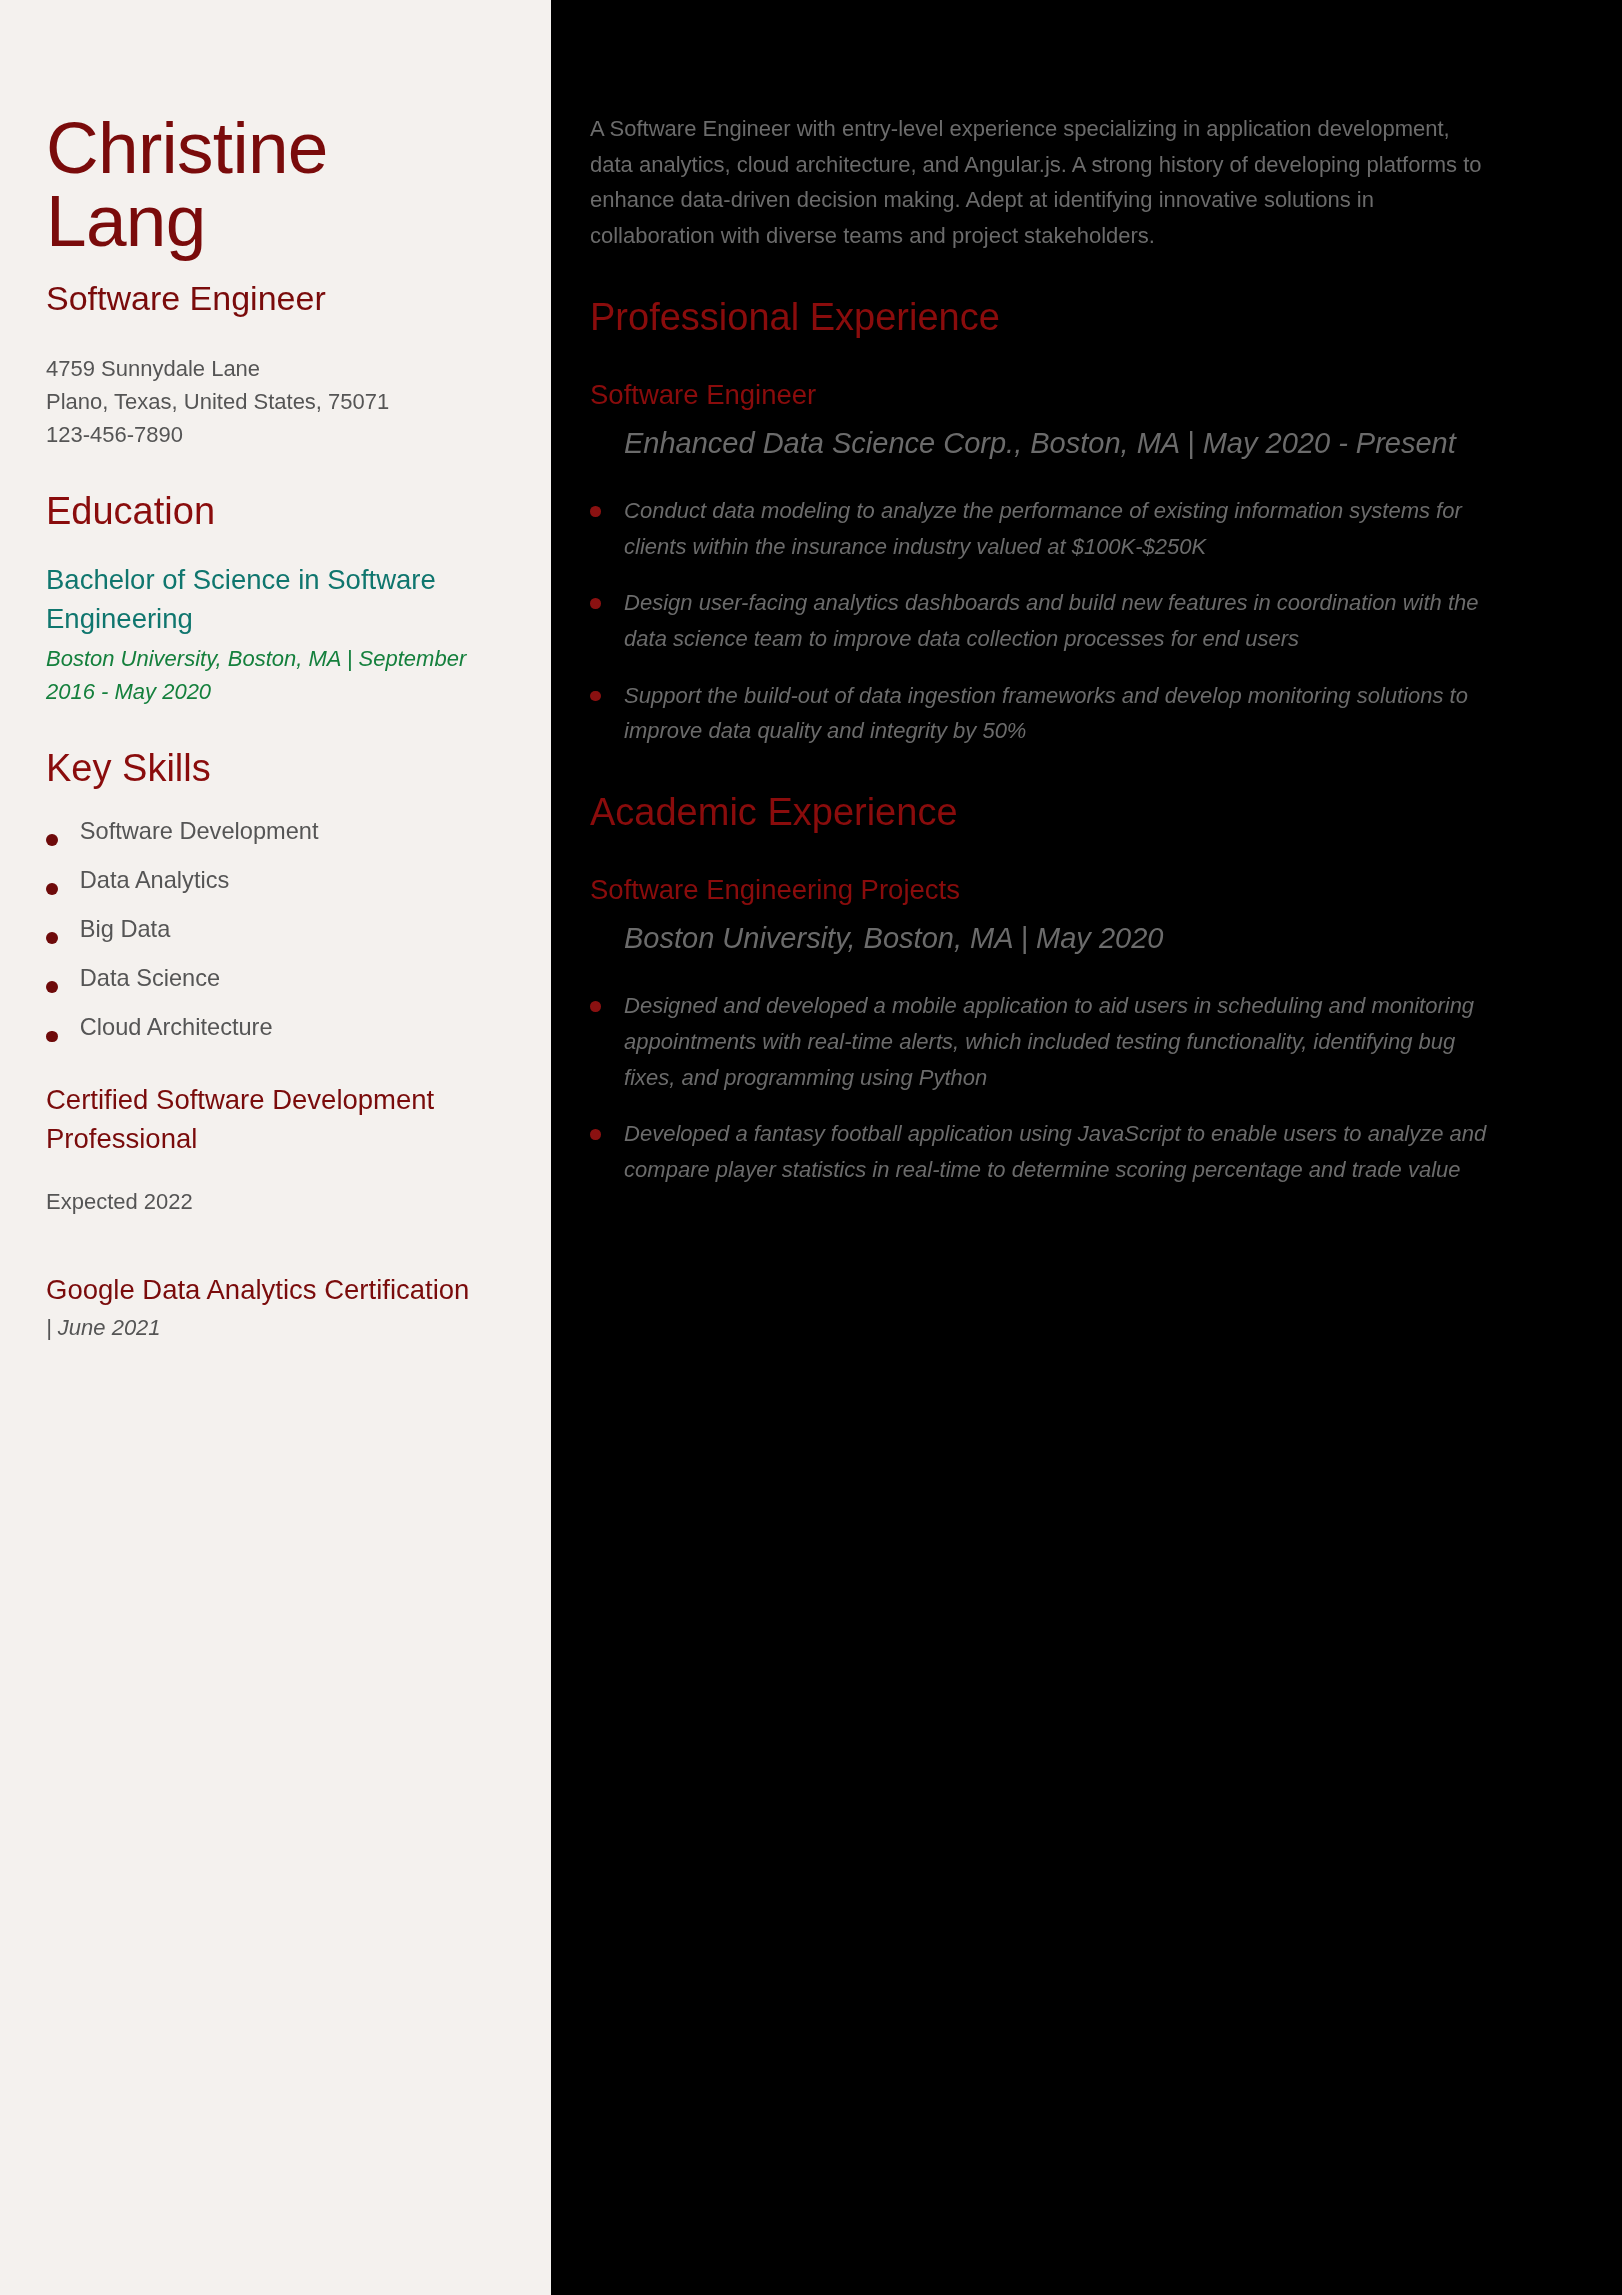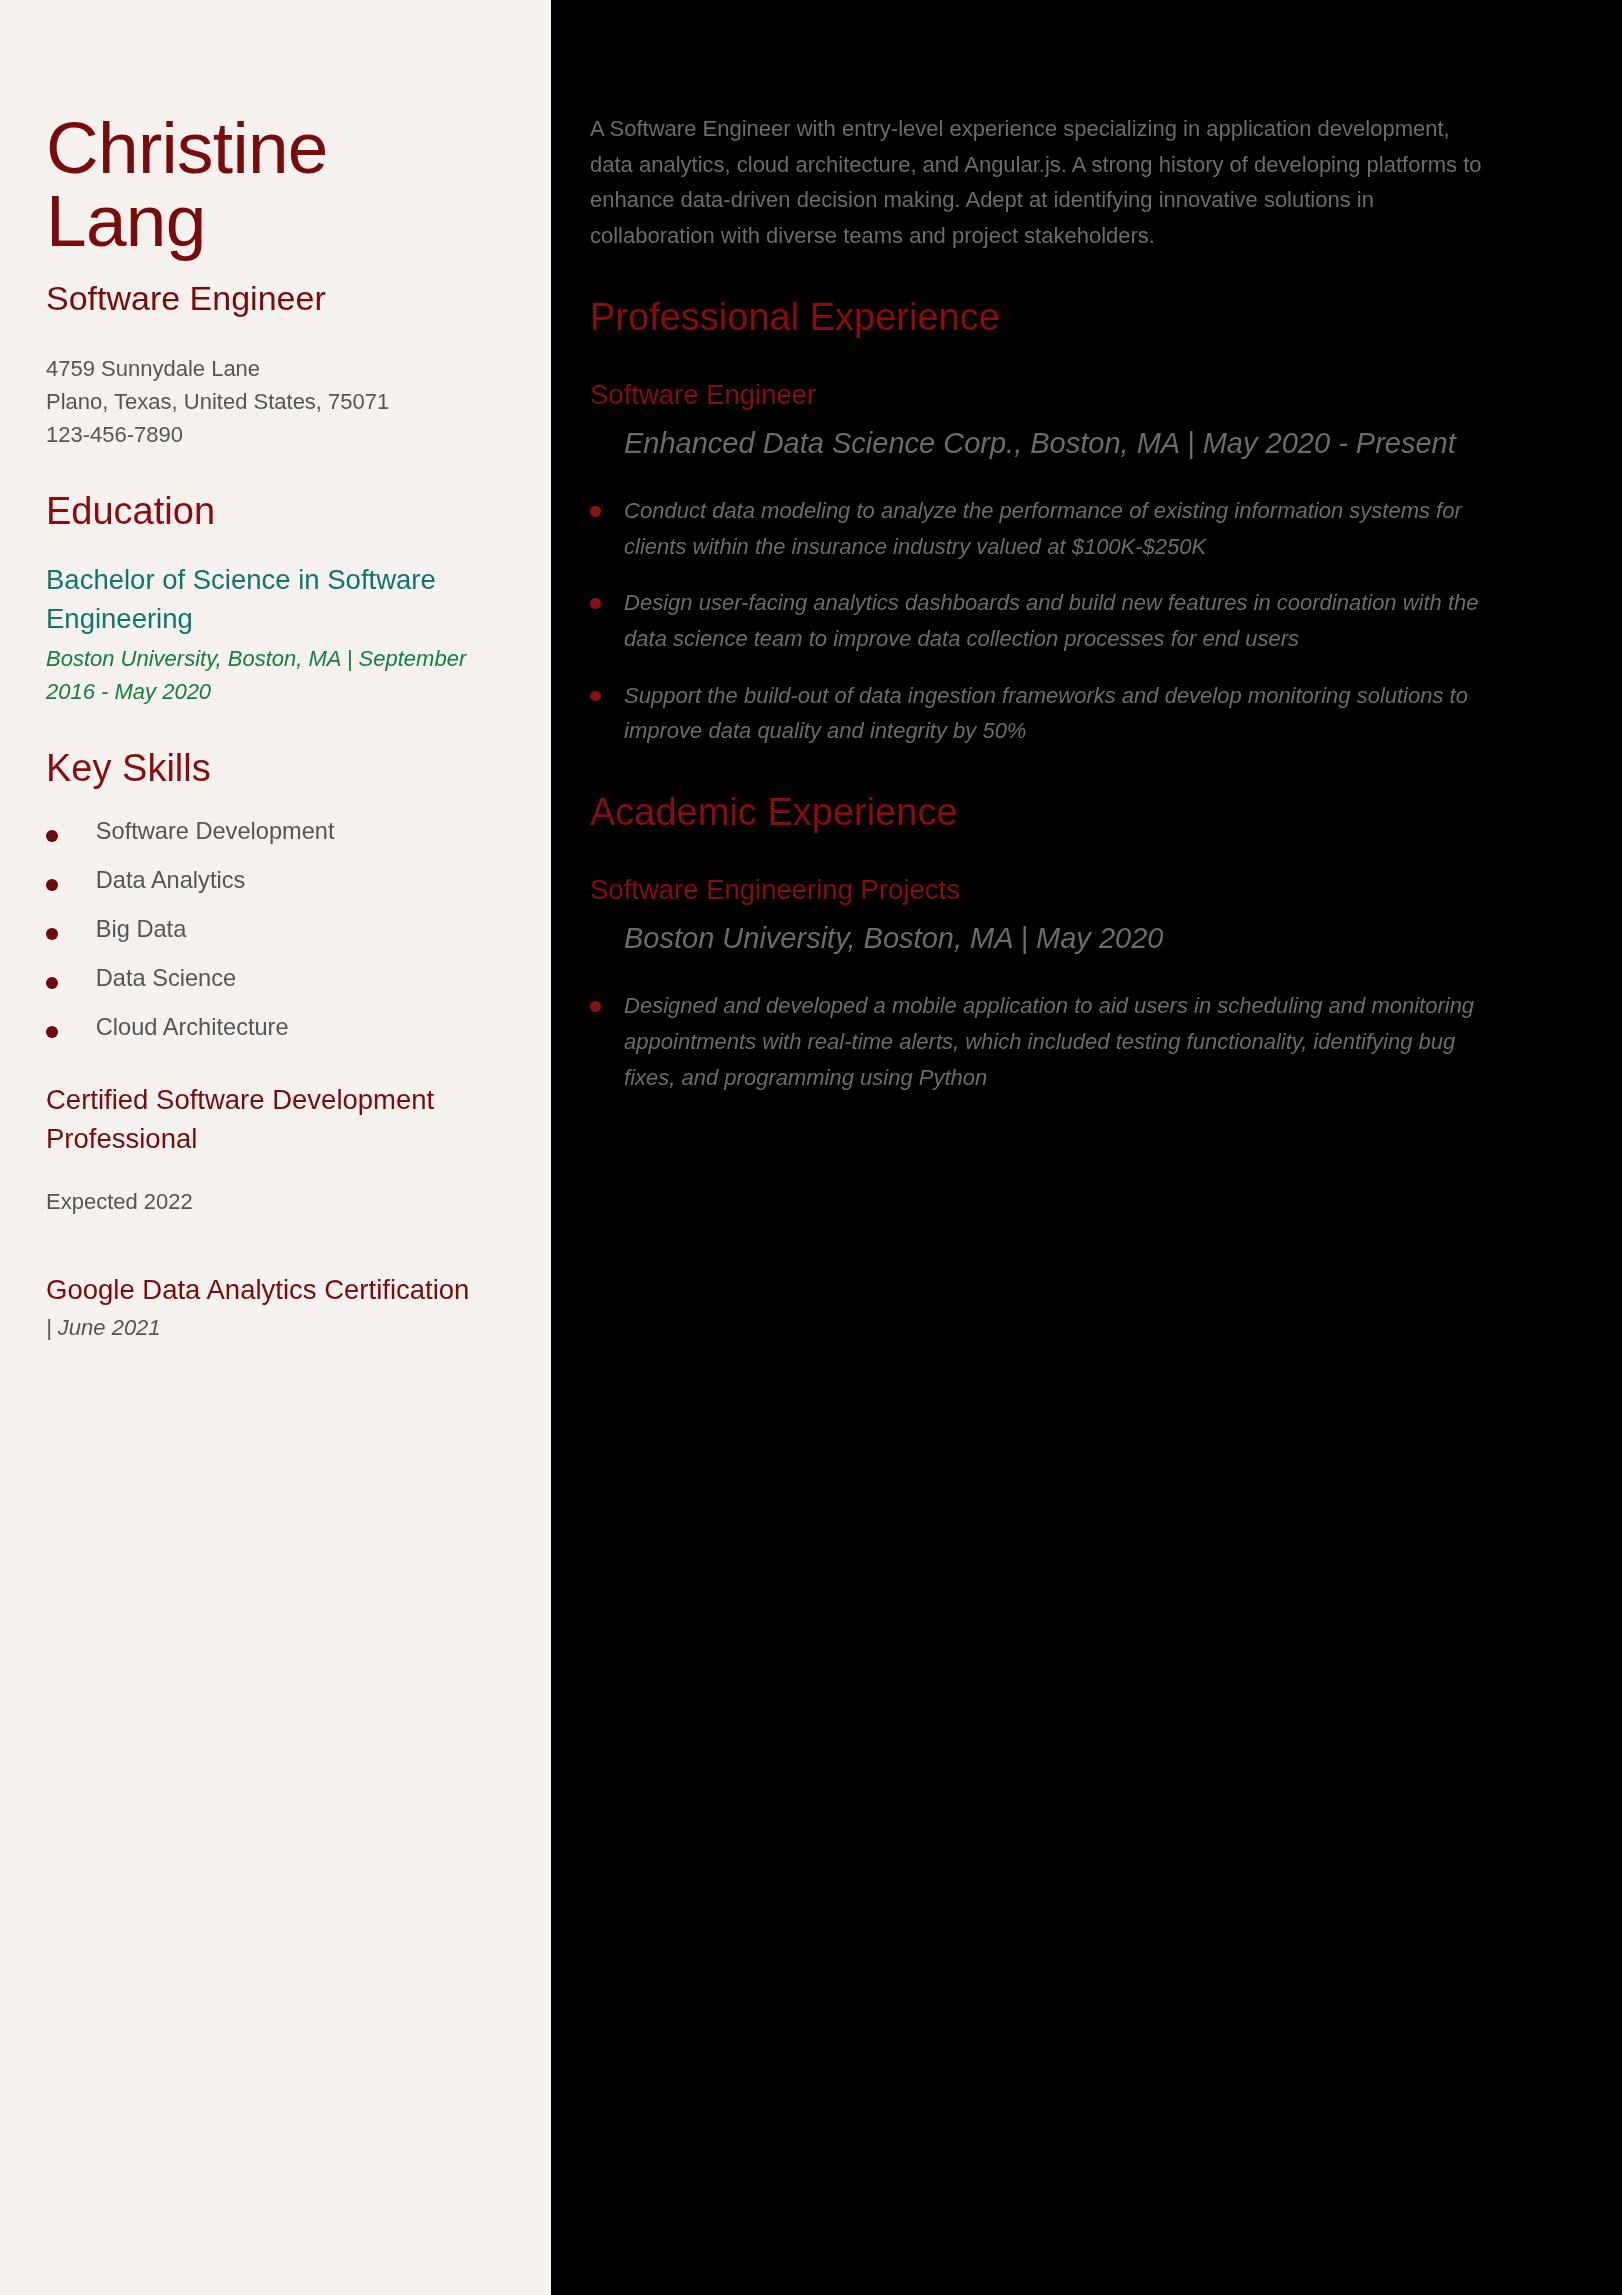--- a/index.html
+++ b/index.html
@@ -80,23 +80,22 @@
     font-style: italic;
     margin-top: 5.2px;
   }
 
   .skills-list {
     list-style: none;
     margin-top: 3.9px;
   }
   .skill-item {
     display: flex;
-    align-items: center;
+    align-items: flex-end;
     margin-bottom: 19.6px;
-    gap: 16px;
   }
   .skill-bullet {
     width: 11.8px;
     height: 11.8px;
     border-radius: 50%;
     background: #6E0A0A;
     margin-right: 22px;
     margin-top: 9.2px;
     flex: 0 0 11.8px;
   }
@@ -292,20 +291,24 @@
 
       <div>
         <div class="role-title">Software Engineering Projects</div>
         <div class="role-meta">Boston University, Boston, MA | May 2020</div>
 
         <ul class="duty-list">
           <li class="duty-item">
             <span class="duty-bullet"></span>
             <span class="duty-text">Designed and developed a mobile application to aid users in   scheduling and monitoring appointments with real-time alerts, which   included testing functionality, identifying bug fixes, and programming   using Python</span>
           </li>
+          <li class="duty-item">
+            <span class="duty-bullet"></span>
+            <span class="duty-text">Developed a fantasy football application using JavaScript to enable   users to analyze and compare player statistics in real-time to determine   scoring percentage and trade value</span>
+          </li>
         </ul>
       </div>
     </section>
 
   </main>
 
 </div>
 
 
 </body></html>

